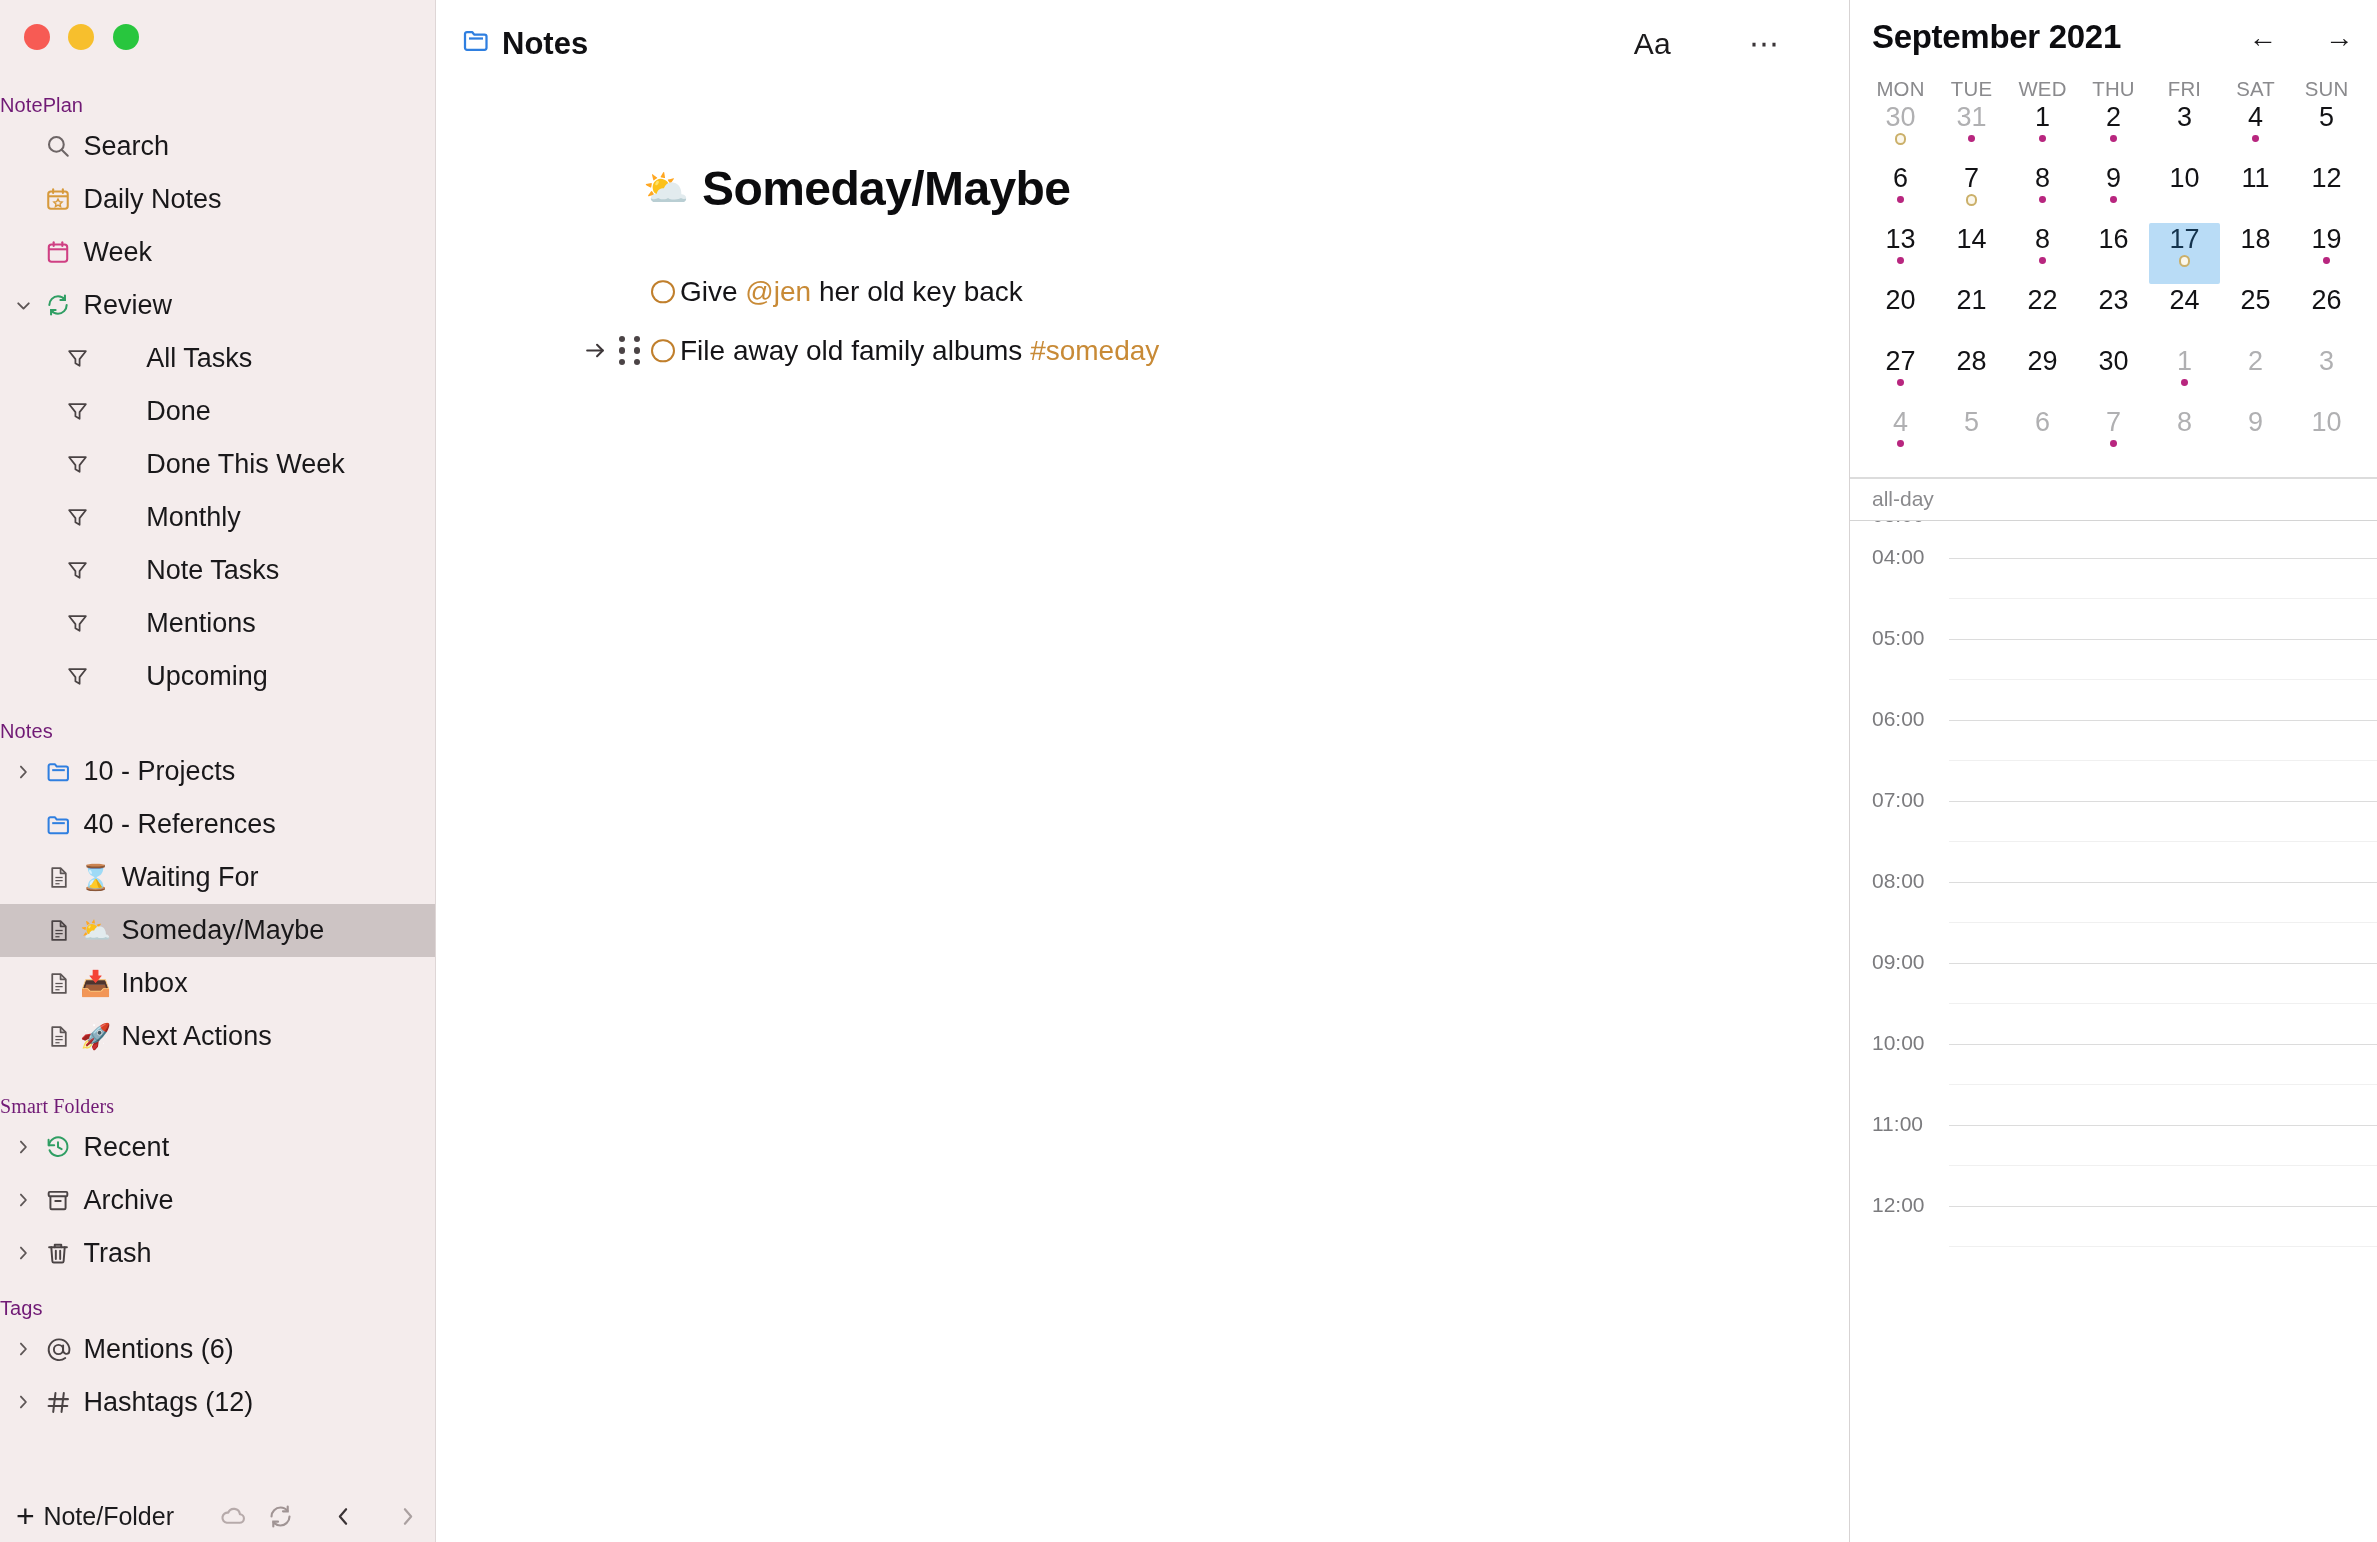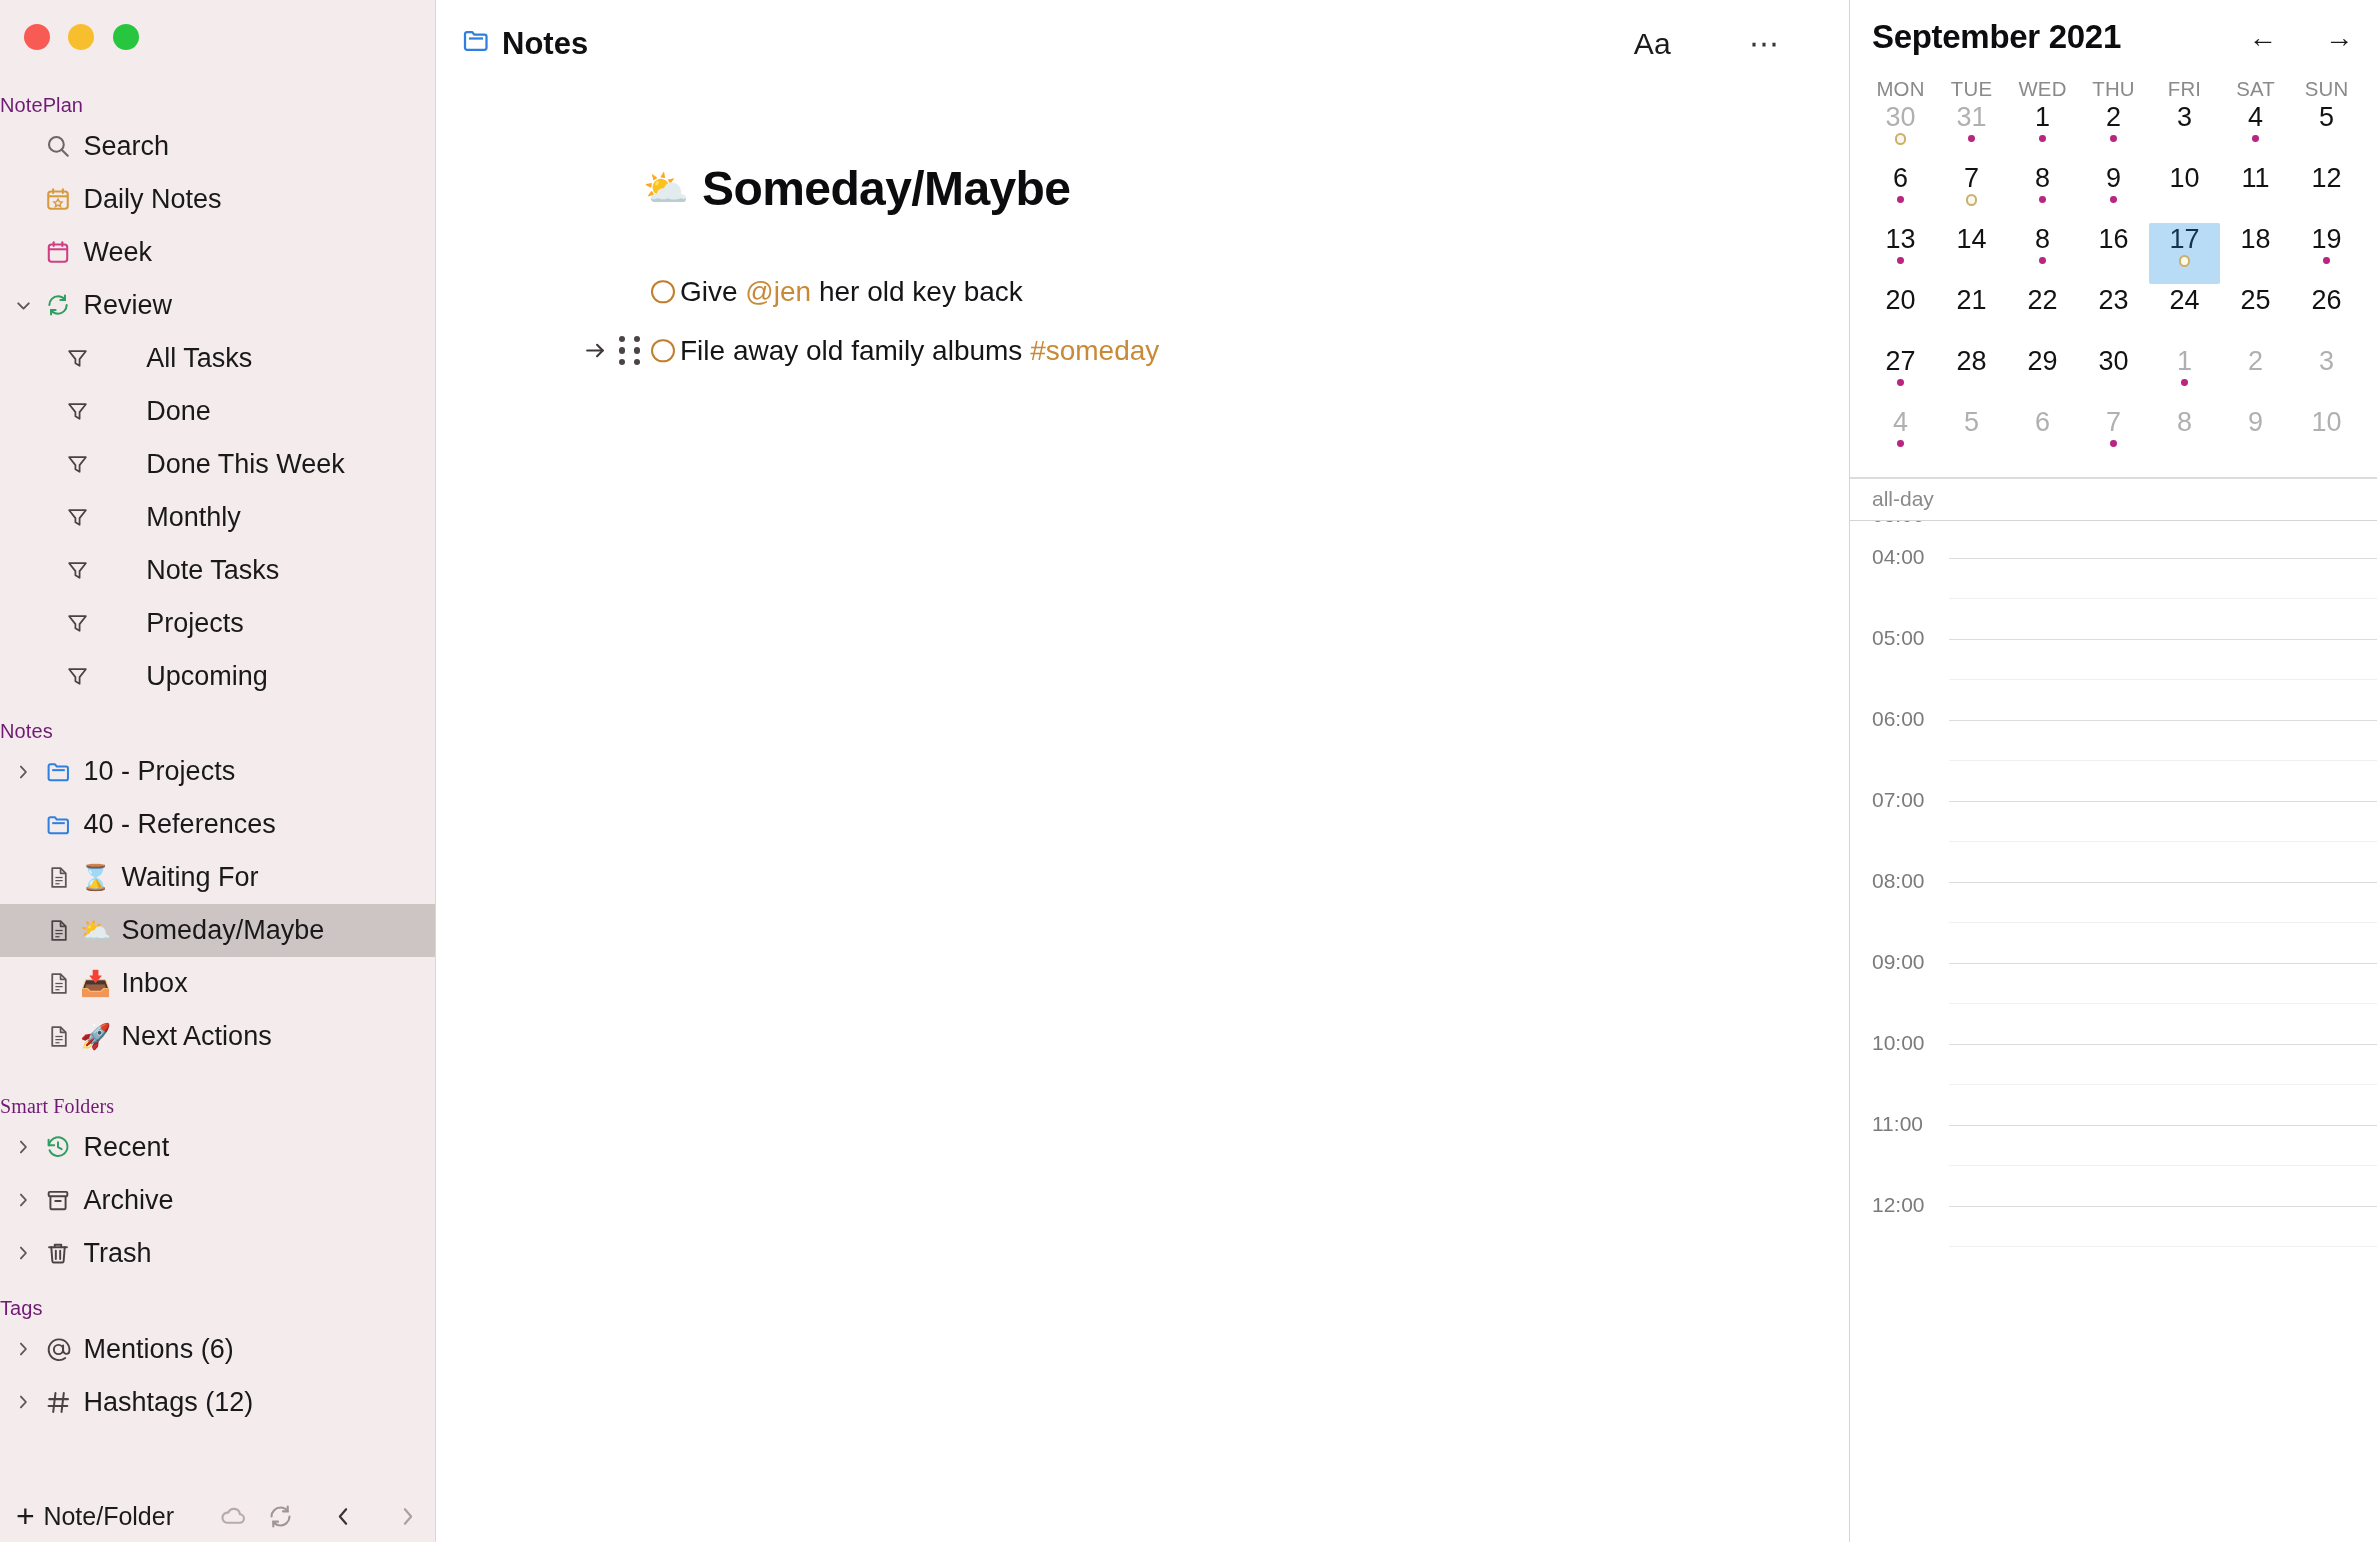--- a/index.html
+++ b/index.html
@@ -358,21 +358,21 @@
             </svg>
         </span>
         <span class="lbl">Note Tasks</span>
       </div>
       <div class="s-row indent-1">
         <span class="ico">
           <svg width="25" height="25" viewBox="0 0 24 24" fill="none" stroke="#4a4344" stroke-width="1.7" stroke-linejoin="round">
               <polygon points="4,5 20,5 14,12.6 14,19 10,16.6 10,12.6"></polygon>
             </svg>
         </span>
-        <span class="lbl">Projects</span>
+        <span class="lbl">Mentions</span>
       </div>
       <div class="s-row indent-1">
         <span class="ico">
           <svg width="25" height="25" viewBox="0 0 24 24" fill="none" stroke="#4a4344" stroke-width="1.7" stroke-linejoin="round">
               <polygon points="4,5 20,5 14,12.6 14,19 10,16.6 10,12.6"></polygon>
             </svg>
         </span>
         <span class="lbl">Upcoming</span>
       </div>
 

